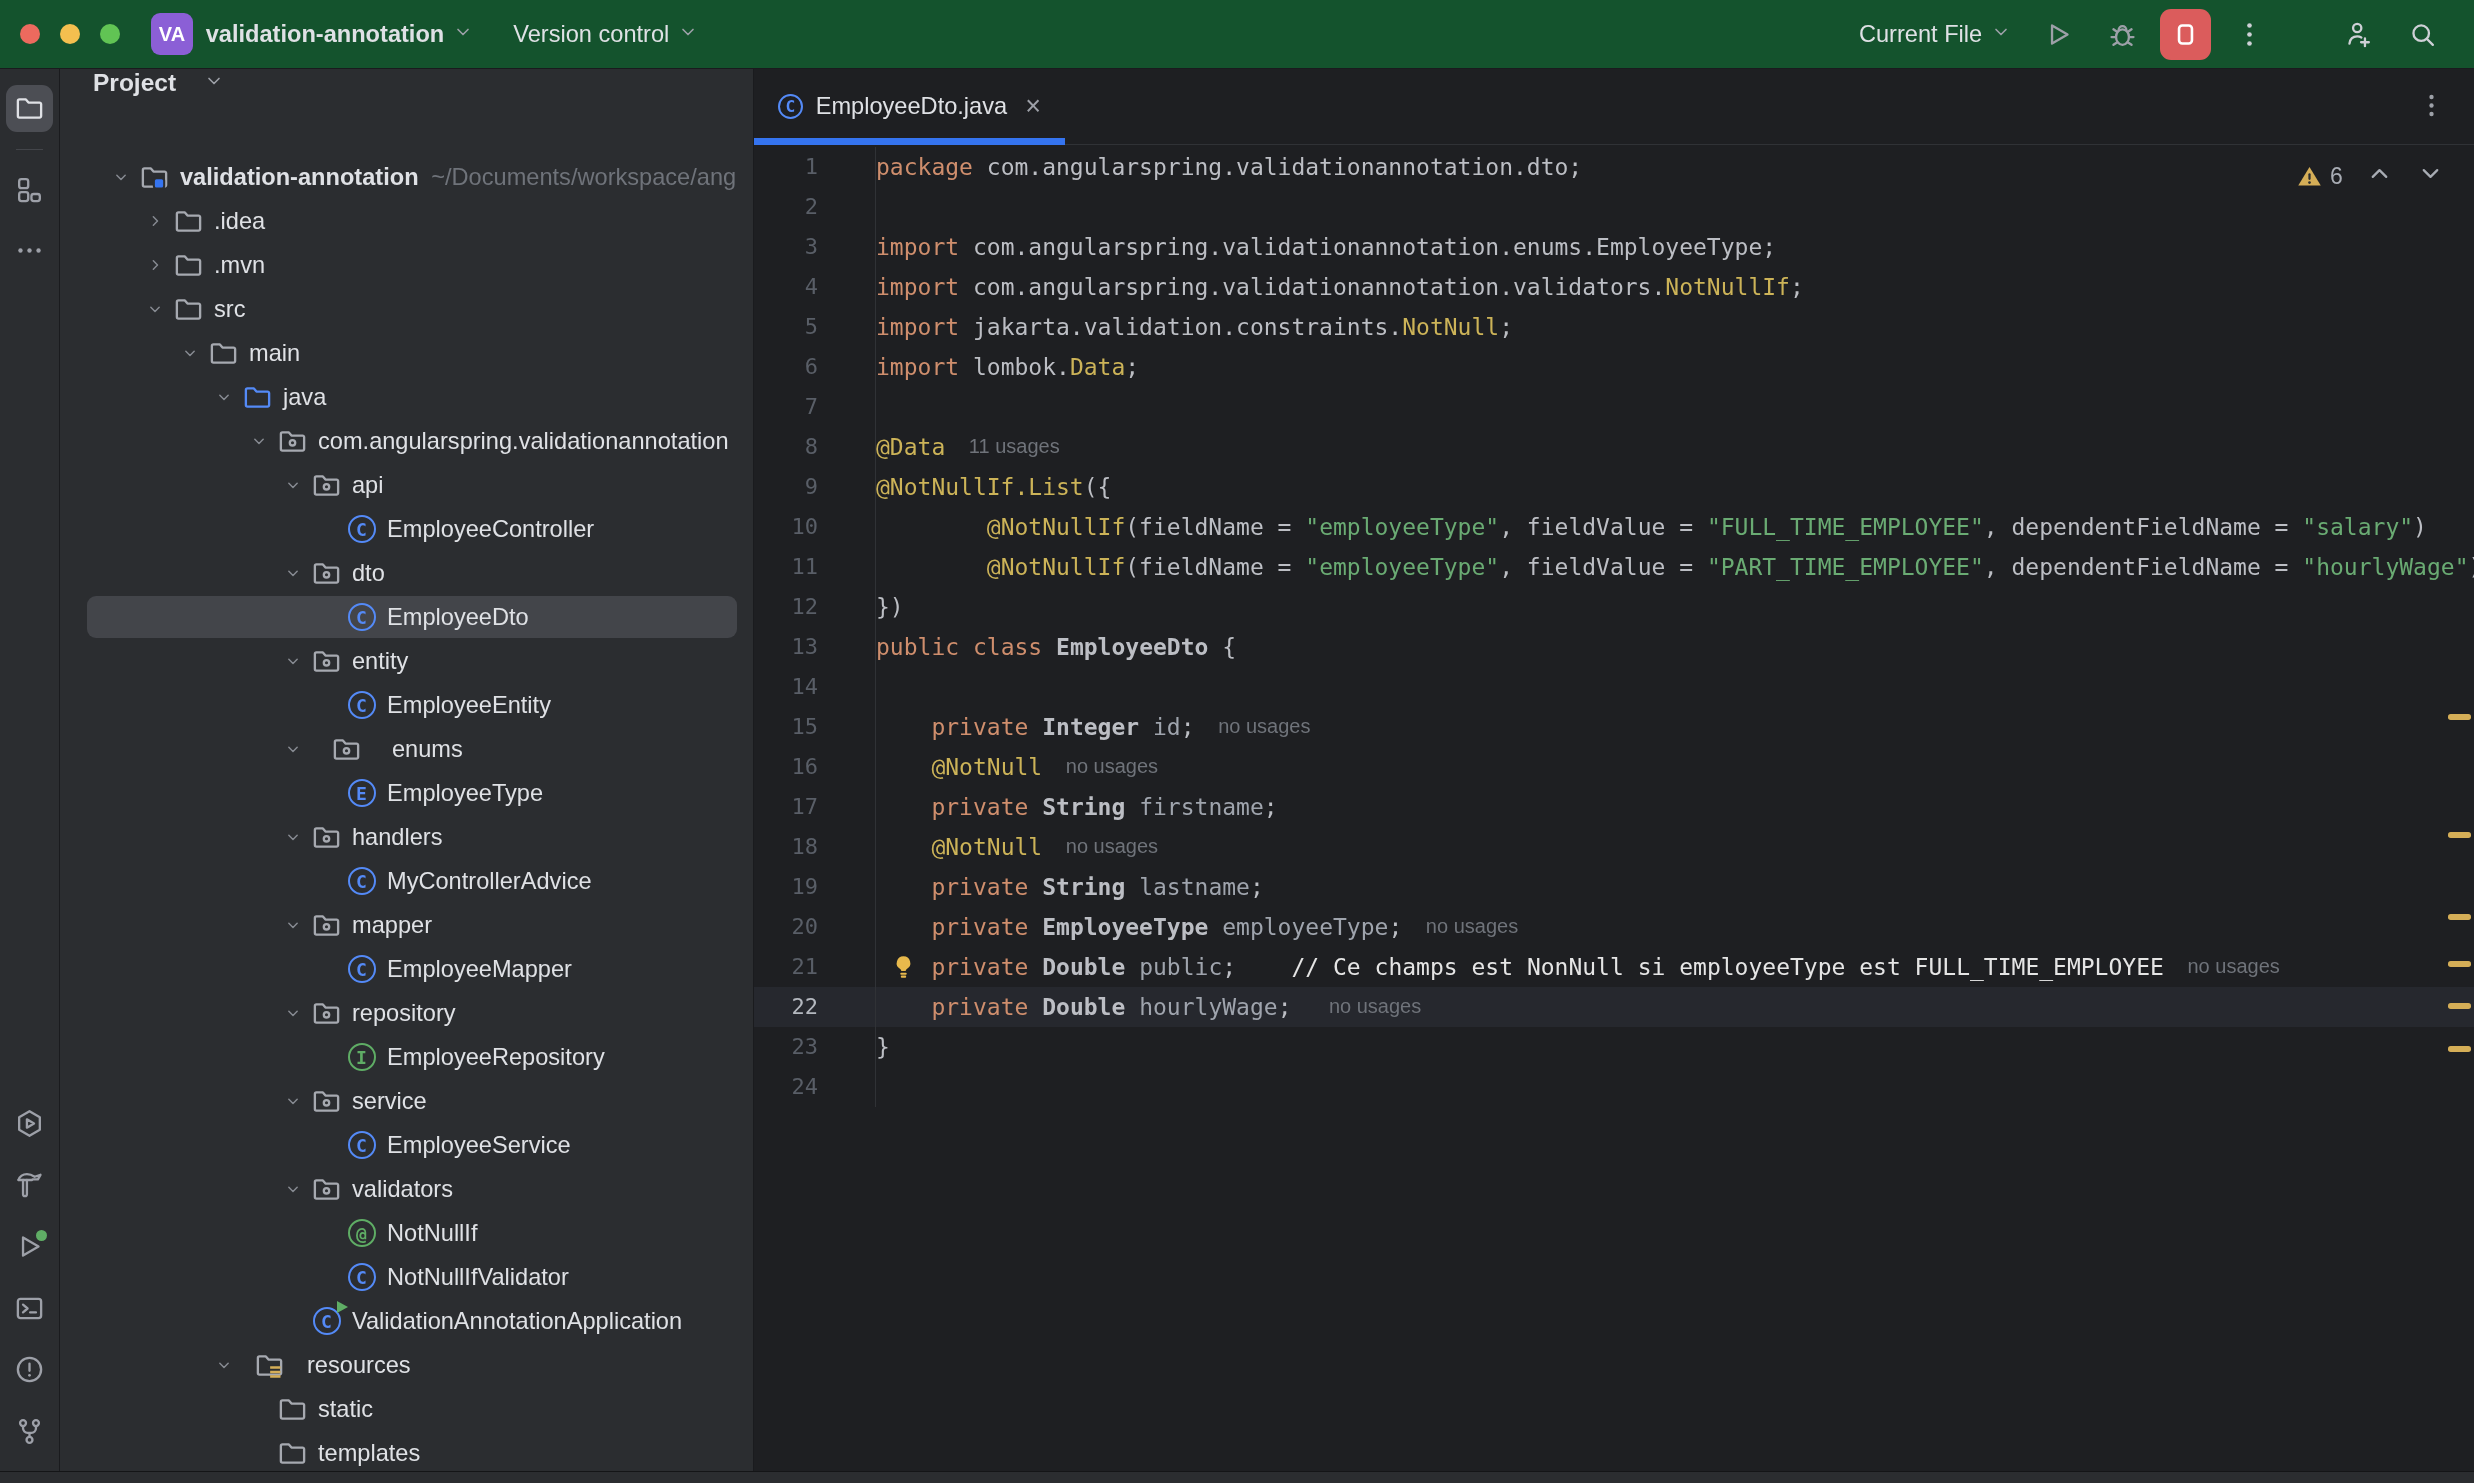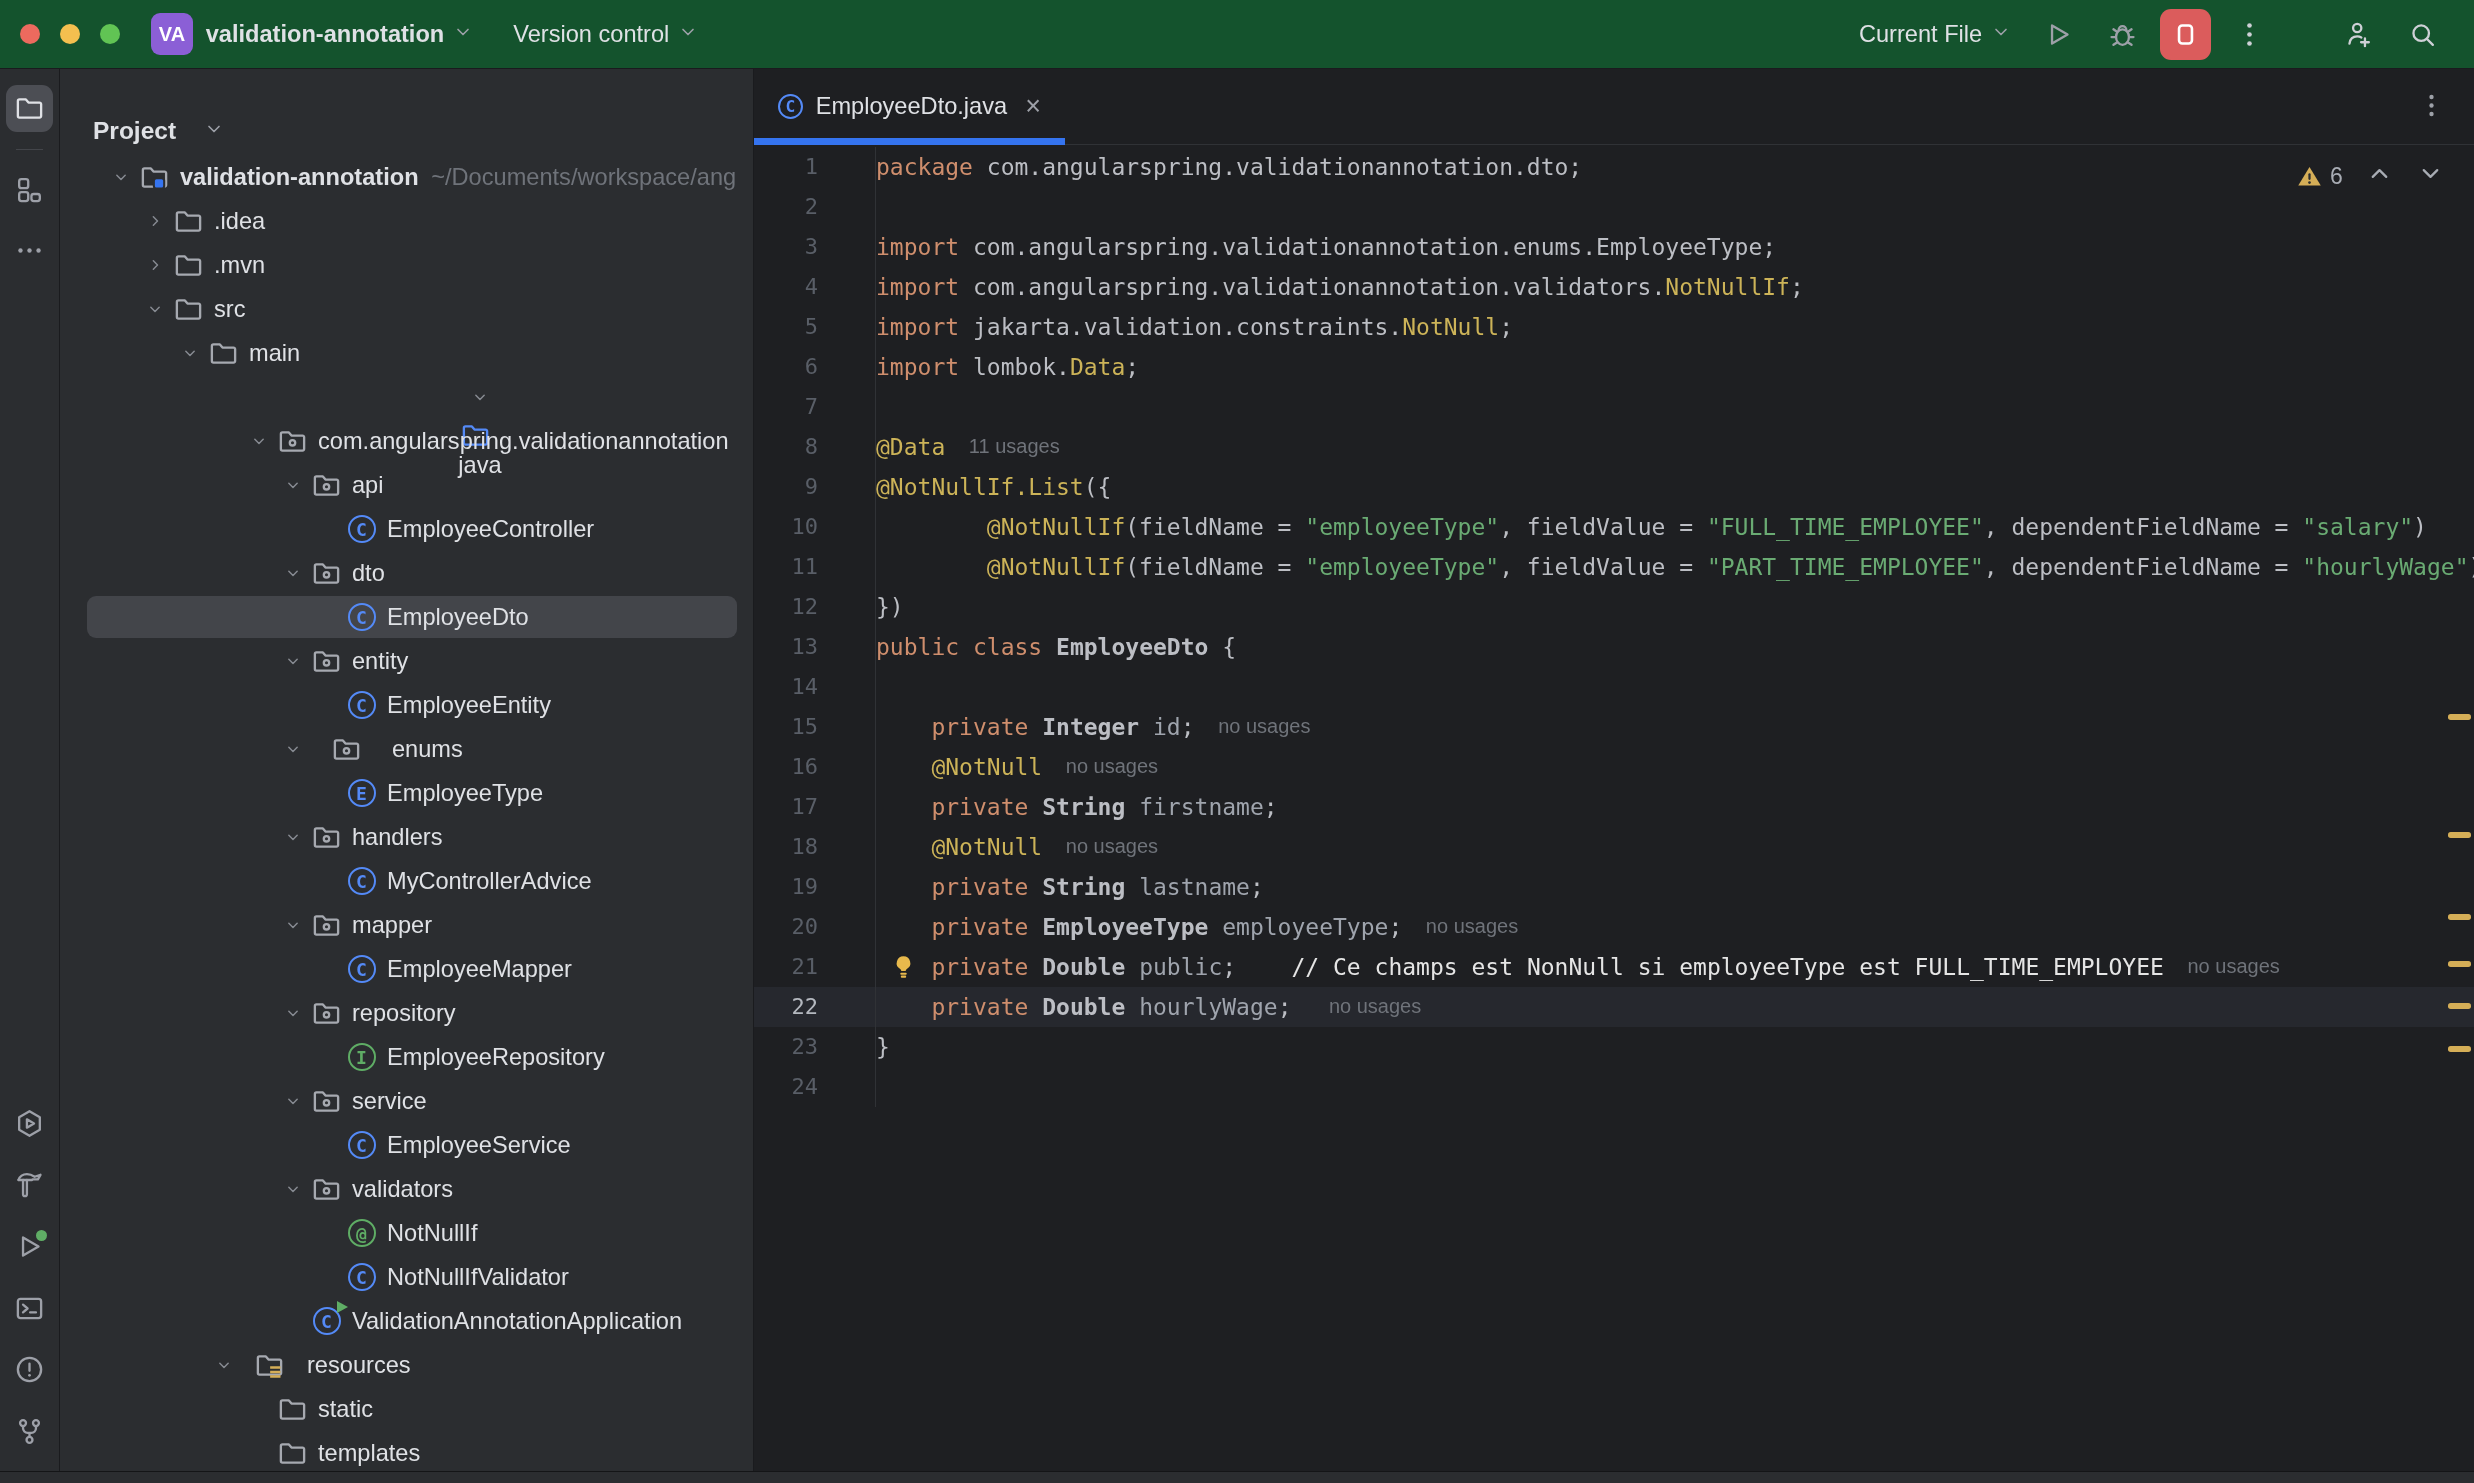--- a/index.html
+++ b/index.html
@@ -32,21 +32,21 @@
   .stripe { width:60px; background:#2b2d30; border-right:0.9px solid #1a1b1e; display:flex; flex-direction:column; align-items:center; padding:9px 0; }
   .stripe-btn { width:47px; height:47px; margin:7.3px 0; border-radius:11px; display:flex; align-items:center; justify-content:center; color:#9da0a8; position:relative; }
   .stripe-btn svg { width:31px; height:31px; }
   .stripe-btn.active { background:#4c4e54; color:#dfe1e5; }
   .stripe-div { width:27px; height:0; border-top:1.8px solid #43454a; margin:9px 0; }
   .stripe-spacer { flex:1; }
   .run-dot { position:absolute; top:7.3px; right:6.4px; width:11px; height:11px; border-radius:50%; background:#5fad65; }
 
   
   .panel { width:694px; background:#2b2d30; border-right:1.8px solid #1a1b1e; display:flex; flex-direction:column; overflow:hidden; }
-  .panel-header { height:76px; display:flex; align-items:flex-end; padding-left:33px; gap:28px; color:#dfe1e5; font-size:24.5px; font-weight:600; flex:0 0 auto; }
+  .panel-header { height:76px; display:flex; align-items:flex-start; padding-left:33px; gap:28px; color:#dfe1e5; font-size:24.5px; font-weight:600; flex:0 0 auto; }
   .panel-header .chev { color:#9da0a8; }
   .tree { margin-top:10px; overflow:hidden; flex:1; }
   .tree-row { height:44px; display:flex; align-items:center; white-space:nowrap; position:relative; font-size:23.6px; color:#dfe1e5; cursor:default; }
   .tree-row.selected::before { content:""; position:absolute; left:27px; right:16.3px; top:0.9px; bottom:0.9px; background:#43454a; border-radius:9px; }
   .tree-row > * { position:relative; z-index:1; }
   .tr-chev { width:34px; height:44px; display:flex; align-items:center; justify-content:center; color:#868a91; flex:0 0 auto; }
   .tr-chev svg { width:20px; height:20px; }
   .tr-icon { width:33px; height:33px; margin-right:9px; display:flex; align-items:center; justify-content:center; flex:0 0 auto; position:relative; }
   .tr-icon svg { width:31px; height:31px; }
   .tr-label.bold { font-weight:700; }
@@ -294,21 +294,21 @@
               <path d="M7 10l5 5 5-5" fill="none" stroke="currentColor" stroke-width="1.8" stroke-linecap="round" stroke-linejoin="round"></path>
             </svg>
           </span>
           <span class="tr-icon">
             <svg viewBox="0 0 24 24" class="ic-folder">
               <path d="M3 6.2a1.2 1.2 0 0 1 1.2-1.2h5l2 2.4h8.6A1.2 1.2 0 0 1 21 8.6v9.2a1.2 1.2 0 0 1-1.2 1.2H4.2A1.2 1.2 0 0 1 3 17.8z" fill="none" stroke="currentColor" stroke-width="1.8" stroke-linecap="round" stroke-linejoin="round"></path>
             </svg>
           </span>
           <span class="tr-label">main</span>
         </div>
-        <div class="tree-row" style="padding-left: 147px; flex-direction: column;">
+        <div class="tree-row" style="padding-left: 147px;">
           <span class="tr-chev">
             <svg viewBox="0 0 24 24">
               <path d="M7 10l5 5 5-5" fill="none" stroke="currentColor" stroke-width="1.8" stroke-linecap="round" stroke-linejoin="round"></path>
             </svg>
           </span>
           <span class="tr-icon">
             <svg viewBox="0 0 24 24" class="ic-src">
               <path d="M3 6.2a1.2 1.2 0 0 1 1.2-1.2h5l2 2.4h8.6A1.2 1.2 0 0 1 21 8.6v9.2a1.2 1.2 0 0 1-1.2 1.2H4.2A1.2 1.2 0 0 1 3 17.8z" fill="none" stroke="currentColor" stroke-width="1.8" stroke-linecap="round" stroke-linejoin="round"></path>
             </svg>
           </span>

